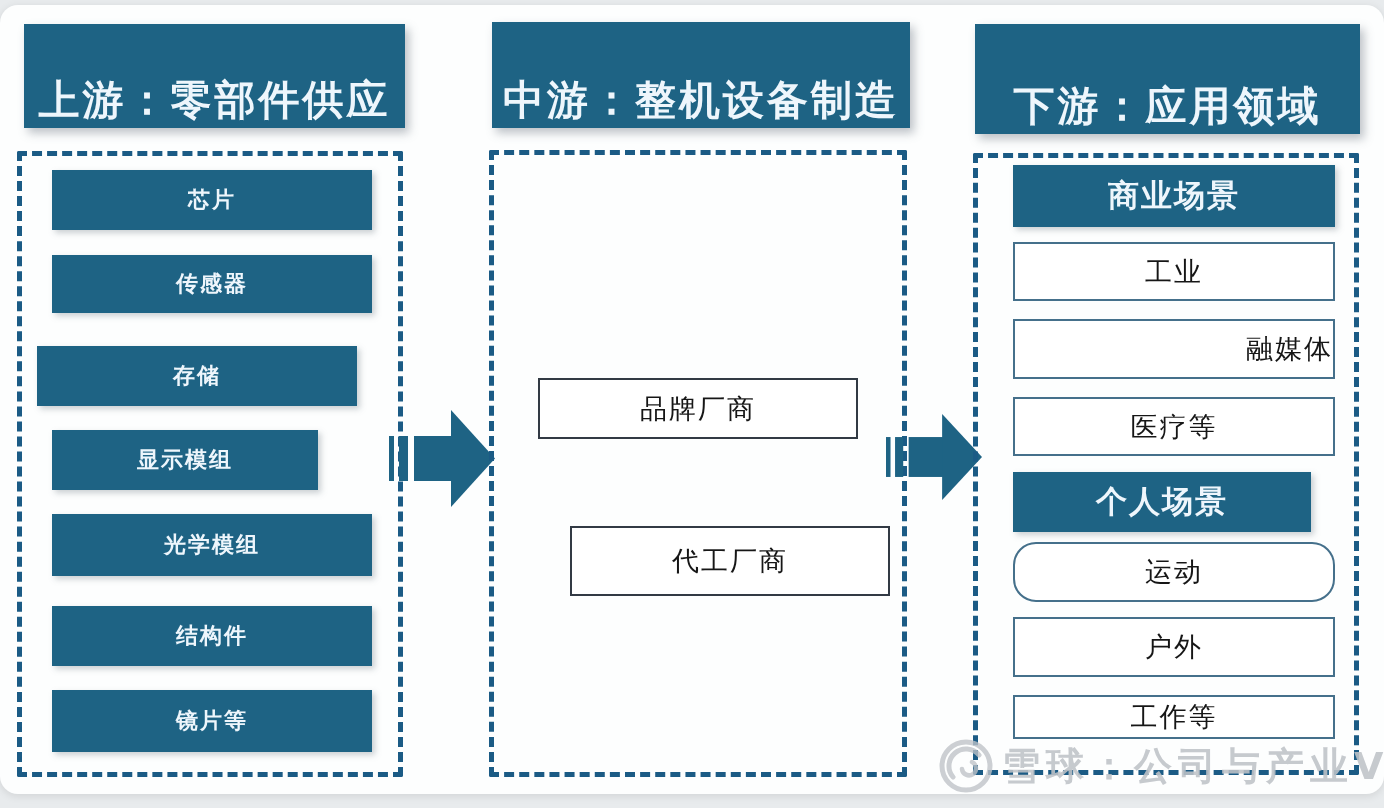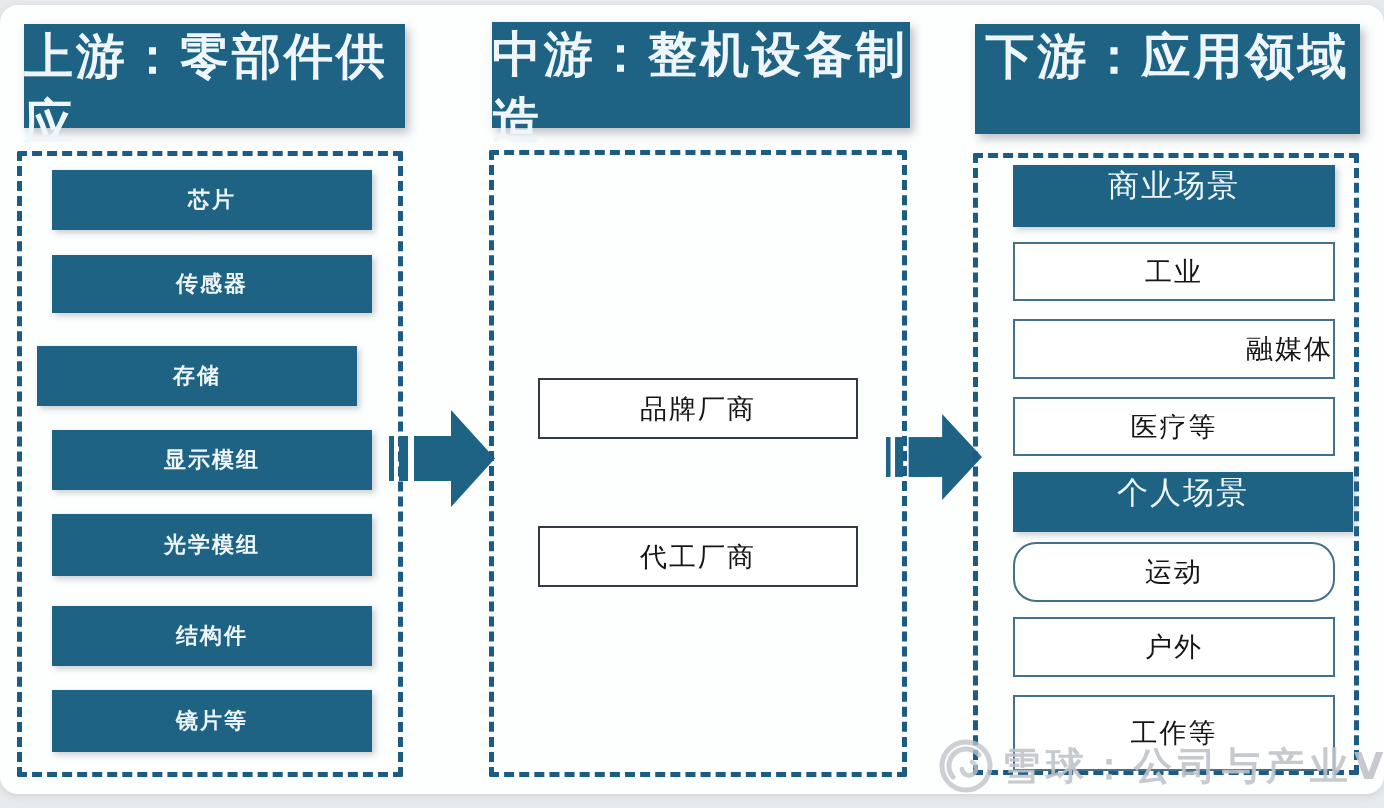--- a/index.html
+++ b/index.html
@@ -28,22 +28,22 @@
     position:absolute;
     left:0;top:5px;right:0;bottom:14px;
     background:var(--card-bg);
     border-radius:18px;
     box-shadow:0 2px 8px rgba(0,0,0,.10);
   }
   .hdr{
     position:absolute;
     background:var(--teal);
     color:var(--header-text);
-    display:flex;align-items:flex-start;justify-content:center;
-    font-weight:700;font-size:49px;letter-spacing:3px;
+    display:flex;align-items:flex-end;justify-content:center;
+    font-weight:700;font-size:41px;letter-spacing:3px;
     box-shadow:4px 5px 9px rgba(110,120,130,.45);
     font-family:Liberation Serif, serif;
   }
   .dashbox{
     position:absolute;
     border:5px dashed var(--dash);
     background:transparent;
     box-sizing:border-box;
     border-radius:2px;
   }
@@ -52,22 +52,22 @@
     background:var(--teal);
     color:var(--header-text);
     display:flex;align-items:center;justify-content:center;
     font-weight:700;font-size:22px;letter-spacing:2px;
     box-shadow:3px 3px 6px rgba(110,120,130,.35);
   }
   .subhdr{
     position:absolute;
     background:var(--teal);
     color:var(--header-text);
-    display:flex;align-items:flex-start;justify-content:center;
-    font-weight:400;font-size:31px;letter-spacing:2px;
+    display:flex;align-items:center;justify-content:center;
+    font-weight:700;font-size:31px;letter-spacing:2px;
     box-shadow:3px 3px 6px rgba(110,120,130,.35);
   }
   .wbox{
     position:absolute;
     background:#ffffff;
     color:var(--ink);
     display:flex;align-items:center;justify-content:center;
     font-size:27px;letter-spacing:2px;
     box-sizing:border-box;
   }
@@ -104,21 +104,21 @@
 
   <div class="bar" style="left:52px;top:170px;width:320px;height:60px;">
     <span>芯片</span>
   </div>
   <div class="bar" style="left:52px;top:255px;width:320px;height:58px;">
     <span>传感器</span>
   </div>
   <div class="bar" style="left:37px;top:346px;width:320px;height:60px;">
     <span>存储</span>
   </div>
-  <div class="bar" style="left:52px;top:430px;width:320px;height:60px;">
+  <div class="bar" style="left:52px;top:430px;width:266px;height:60px;">
     <span>显示模组</span>
   </div>
   <div class="bar" style="left:52px;top:514px;width:320px;height:62px;">
     <span>光学模组</span>
   </div>
   <div class="bar" style="left:52px;top:606px;width:320px;height:60px;">
     <span>结构件</span>
   </div>
   <div class="bar" style="left:52px;top:690px;width:320px;height:62px;">
     <span>镜片等</span>
@@ -134,21 +134,21 @@
   </div>
 
   <div class="hdr" style="left:492px;top:22px;width:418px;height:106px;">
     <span>中游：整机设备制造</span>
   </div>
   <div class="dashbox" style="left:489px;top:150px;width:418px;height:627px;"></div>
 
   <div class="wbox dark" style="left:538px;top:378px;width:320px;height:61px;">
     <span>品牌厂商</span>
   </div>
-  <div class="wbox dark" style="left:538px;top:526px;width:320px;height:61px;">
+  <div class="wbox dark" style="left:570px;top:526px;width:320px;height:70px;">
     <span>代工厂商</span>
   </div>
 
   <div class="arrow" style="left:886px;top:414px;width:96px;height:86px;">
     <svg viewBox="0 0 106 97" preserveAspectRatio="none">
       <rect class="fillpart" x="0" y="26" width="5" height="45"></rect>
       <rect class="fillpart" x="10" y="26" width="9" height="45"></rect>
       <rect class="fillpart" x="25" y="26" width="38" height="45"></rect>
       <polygon class="fillpart" points="62,0 106,48.5 62,97"></polygon>
     </svg>
@@ -165,30 +165,30 @@
   <div class="wbox blue" style="left:1013px;top:242px;width:322px;height:59px;">
     <span>工业</span>
   </div>
   <div class="wbox blue" style="left:1013px;top:319px;width:322px;height:60px;justify-content:flex-end;">
     <span>融媒体</span>
   </div>
   <div class="wbox blue" style="left:1013px;top:397px;width:322px;height:59px;">
     <span>医疗等</span>
   </div>
 
-  <div class="subhdr" style="left:1013px;top:472px;width:340px;height:60px;">
+  <div class="subhdr" style="left:1013px;top:472px;width:298px;height:60px;">
     <span>个人场景</span>
   </div>
   <div class="wbox blue" style="left:1013px;top:542px;width:322px;height:60px;border-radius:23px;">
     <span>运动</span>
   </div>
   <div class="wbox blue" style="left:1013px;top:617px;width:322px;height:60px;">
     <span>户外</span>
   </div>
-  <div class="wbox blue" style="left:1013px;top:695px;width:322px;height:76px;">
+  <div class="wbox blue" style="left:1013px;top:695px;width:322px;height:44px;">
     <span>工作等</span>
   </div>
 
   <div class="watermark">
     <svg class="logo" viewBox="0 0 56 56">
       <circle cx="28" cy="28" r="24" fill="none" stroke="var(--watermark)" stroke-width="5"></circle>
       <path d="M 15 39 A 15 15 0 1 1 41 17" fill="none" stroke="var(--watermark)" stroke-width="5" stroke-linecap="round"></path>
       <path d="M 24 31 A 7 7 0 1 0 34 24" fill="none" stroke="var(--watermark)" stroke-width="4.5" stroke-linecap="round"></path>
     </svg>
     <span class="wm-text">雪球：公司与产业V</span>

